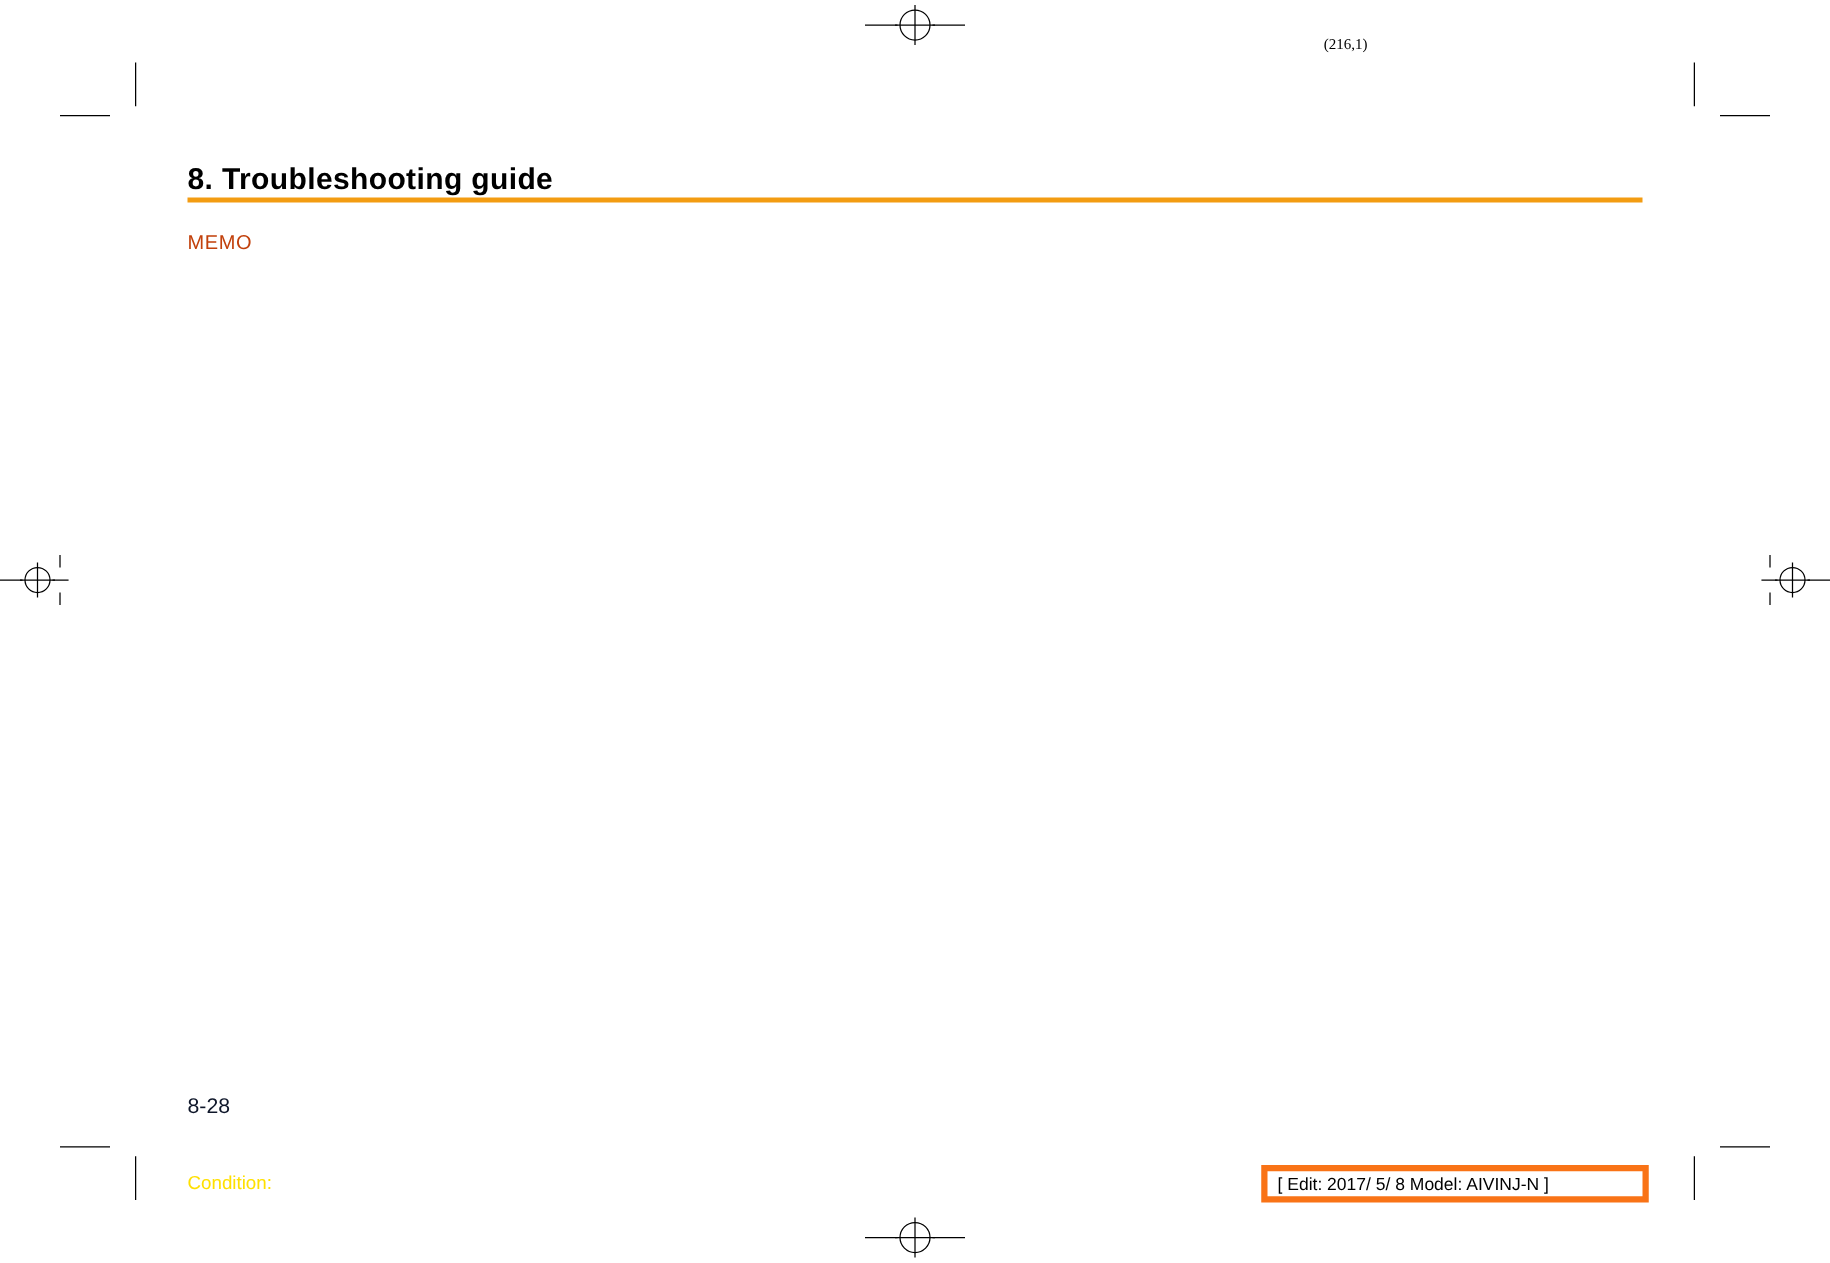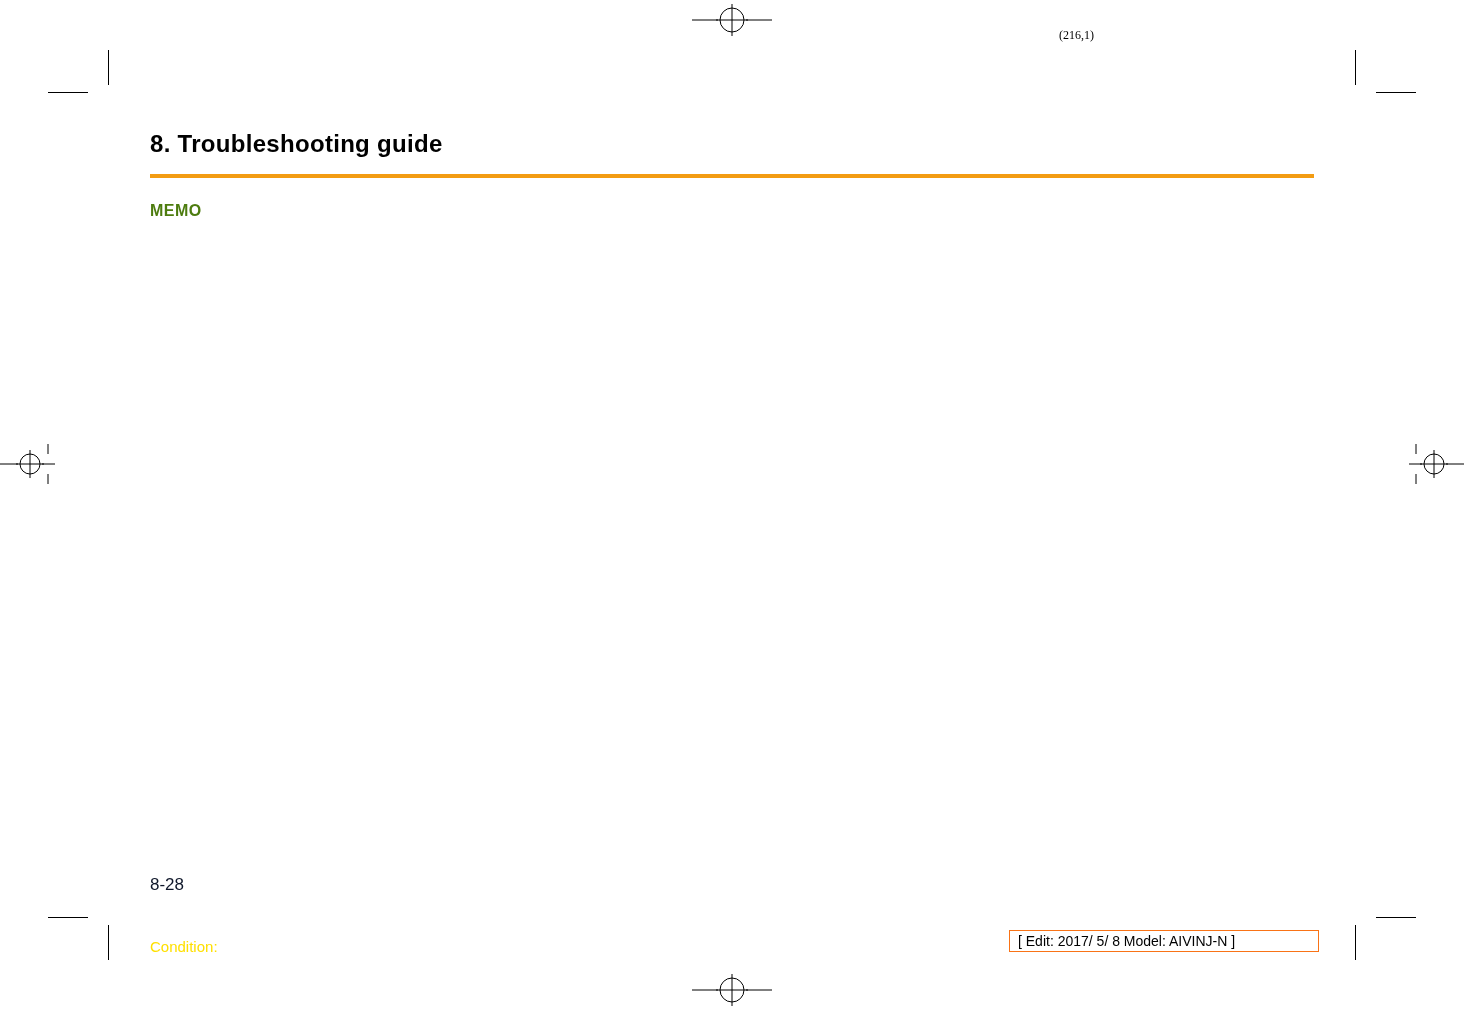--- a/index.html
+++ b/index.html
@@ -72,55 +72,54 @@
       top: 130px;
       left: 150px;
       right: 150px;
       bottom: 80px;
     }
     .chapter-title {
       font-size: 24px;
       font-weight: bold;
       color: #000;
       letter-spacing: 0.3px;
-      margin-bottom: 16px;
     }
     .orange-rule {
       height: 4px;
       background: #f39c12;
       width: 100%;
       margin-bottom: 24px;
     }
     .memo-heading {
       font-size: 16px;
-      font-weight: bold;
-      color: #4d7c0f;
+      font-weight: normal;
+      color: #c2410c;
       letter-spacing: 0.5px;
     }
     .page-number {
       position: absolute;
       bottom: 115px;
       left: 150px;
       font-size: 17px;
       color: #0f172a;
     }
     .condition {
       position: absolute;
       bottom: 55px;
       left: 150px;
       font-size: 15px;
       color: #ffe000;
       font-weight: 500;
       margin-top: 28px;
     }
     .edit-box {
       position: absolute;
-      bottom: 58px;
+      bottom: 48px;
       right: 145px;
-      border: 1px solid #f97316;
+      border: 5px solid #f97316;
       padding: 2px 8px;
       font-size: 14px;
       min-width: 310px;
     }
   </style>
 </head>
 <body>
 
 <div class="page-coords">(216,1)</div>
 

